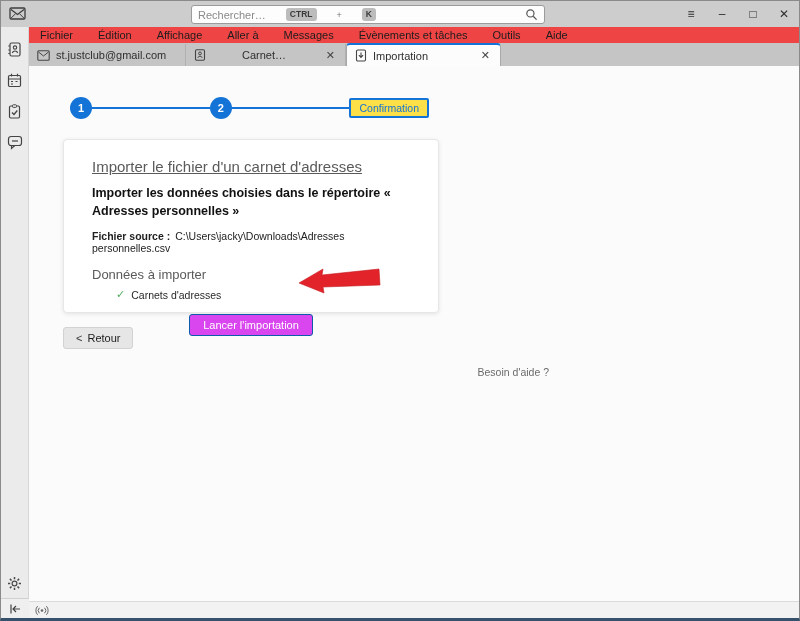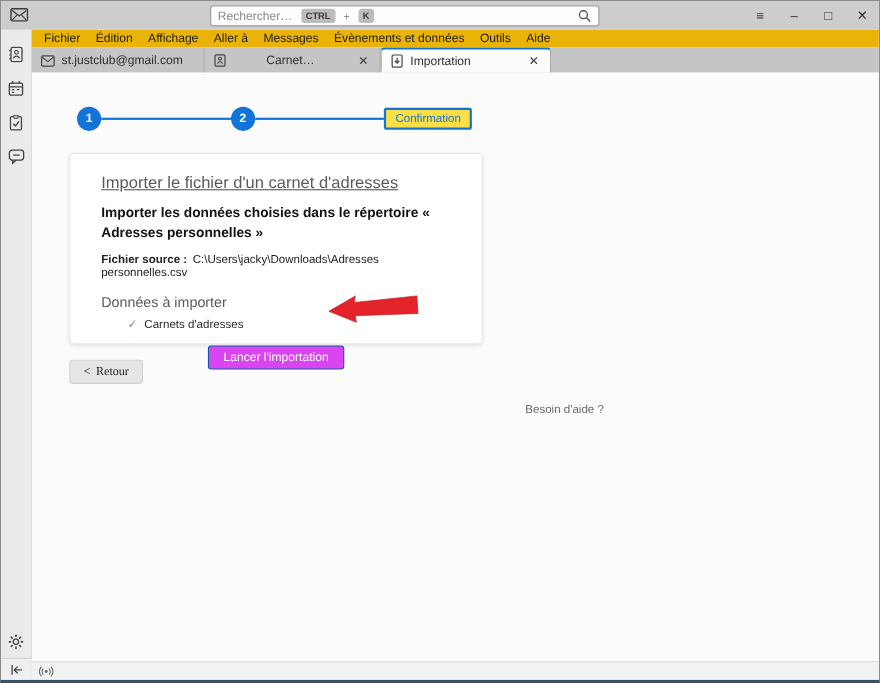--- a/index.html
+++ b/index.html
@@ -8,21 +8,21 @@
     width:800px; height:621px; display:flex; flex-direction:column;
     border:1px solid #8a8a8a; border-bottom:3px solid #35516c;
     background:#fbfbfb; overflow:hidden;
   }
   
   .titlebar { position:relative; height:26px; background:#cdcdcd; flex:0 0 auto; }
   .tb-mail { position:absolute; left:8px; top:6px; width:17px; height:13px; }
   .searchbox {
     position:absolute; left:190px; top:4px; width:354px; height:19px;
     background:#fdfdfd; border:1px solid #9b9b9b; border-radius:3px;
-    display:flex; align-items:center; padding:0 6px; gap:8px;
+    display:flex; align-items:center; padding:0 6px; gap:20px;
   }
   .search-ph { color:#8a8a8a; font-size:11px; }
   .keycap {
     background:#bcbcbc; color:#3a3a3a; font-size:8.5px; font-weight:bold;
     border-radius:3px; padding:1px 4px; line-height:1.2;
   }
   .keyplus { color:#777; font-size:9px; }
   .search-mag { margin-left:auto; }
   .win-controls {
     position:absolute; right:6px; top:0; height:26px;
@@ -37,22 +37,22 @@
   }
   .space-btn { width:20px; height:18px; display:flex; align-items:center; justify-content:center; margin-bottom:13px; }
   .space-btn.settings { margin-top:auto; margin-bottom:6px; }
   .collapse-cell {
     width:28px; height:20px; border-top:1px solid #d0d0d0; margin-bottom:0;
     display:flex; align-items:center; justify-content:center; background:#efefef;
   }
   .maincol { flex:1; display:flex; flex-direction:column; min-width:0; }
   
   .menubar {
-    height:16px; background:#eab308; display:flex; align-items:center;
-    padding-left:4px; gap:0; flex:0 0 auto;
+    height:16px; background:#ef4444; display:flex; align-items:center;
+    padding-left:4px; gap:11px; flex:0 0 auto;
   }
   .menu-item { font-size:11px; color:#1c1c1c; padding:0 7px; cursor:default; }
   
   .tabbar { height:23px; background:#c5c5c5; display:flex; align-items:flex-end; flex:0 0 auto; }
   .tab {
     height:22px; display:flex; align-items:center; gap:6px; padding:0 8px;
     font-size:11px; color:#2f2f2f; border-right:1px solid #b0b0b0; cursor:default;
   }
   .tab-1 { width:157px; }
   .tab-2 { width:160px;gap:36px; }
@@ -95,21 +95,21 @@
   .primary-btn {
     background:#d946ef; color:#fff; font-size:11px; border:1px solid #0d5cab;
     border-radius:3px; padding:4px 13px; cursor:pointer;
     font-family:"Liberation Sans", sans-serif;
   }
   .arrow-annot { position:absolute; left:268px; top:197px; width:84px; height:36px; }
   .back-btn {
     position:absolute; left:34px; top:261px;
     background:#e6e6e6; border:1px solid #d2d2d2; border-radius:3px;
     font-size:11px; color:#1c1c1c; padding:4px 12px; cursor:pointer;
-    font-family:Liberation Serif, serif;
+    font-family:Liberation Sans, sans-serif;
   }
   .back-chevron { margin-right:5px; color:#333; }
   .help { position:absolute; left:0; top:300px; width:520px; text-align:right; }
   .help-title { font-size:10.5px; color:#6b6b6b; margin-bottom:8px; }
   .help-links { font-size:10.5px; }
   .help-link { color:#1a1ae0; text-decoration:underline; cursor:pointer; }
   .help-sep { color:#555; margin:0 4px; }
   
   .statusbar {
     height:17px; background:#f2f2f2; border-top:1px solid #dadada;
@@ -200,21 +200,21 @@
     </div>
 
     <div class="maincol">
 
       <div class="menubar">
         <span class="menu-item">Fichier</span>
         <span class="menu-item">Édition</span>
         <span class="menu-item">Affichage</span>
         <span class="menu-item">Aller à</span>
         <span class="menu-item">Messages</span>
-        <span class="menu-item">Évènements et données</span>
+        <span class="menu-item">Évènements et tâches</span>
         <span class="menu-item">Outils</span>
         <span class="menu-item">Aide</span>
       </div>
 
       <div class="tabbar">
         <div class="tab tab-1">
           <span>
             <svg class="icon" width="13" height="11" viewBox="0 0 13 11">
               <rect x="0.8" y="0.8" width="11.4" height="9.4" rx="1" fill="none" stroke="#454545" stroke-width="1.1"></rect>
               <path d="M1.5 2 L6.5 6 L11.5 2" fill="none" stroke="#454545" stroke-width="1"></path>

